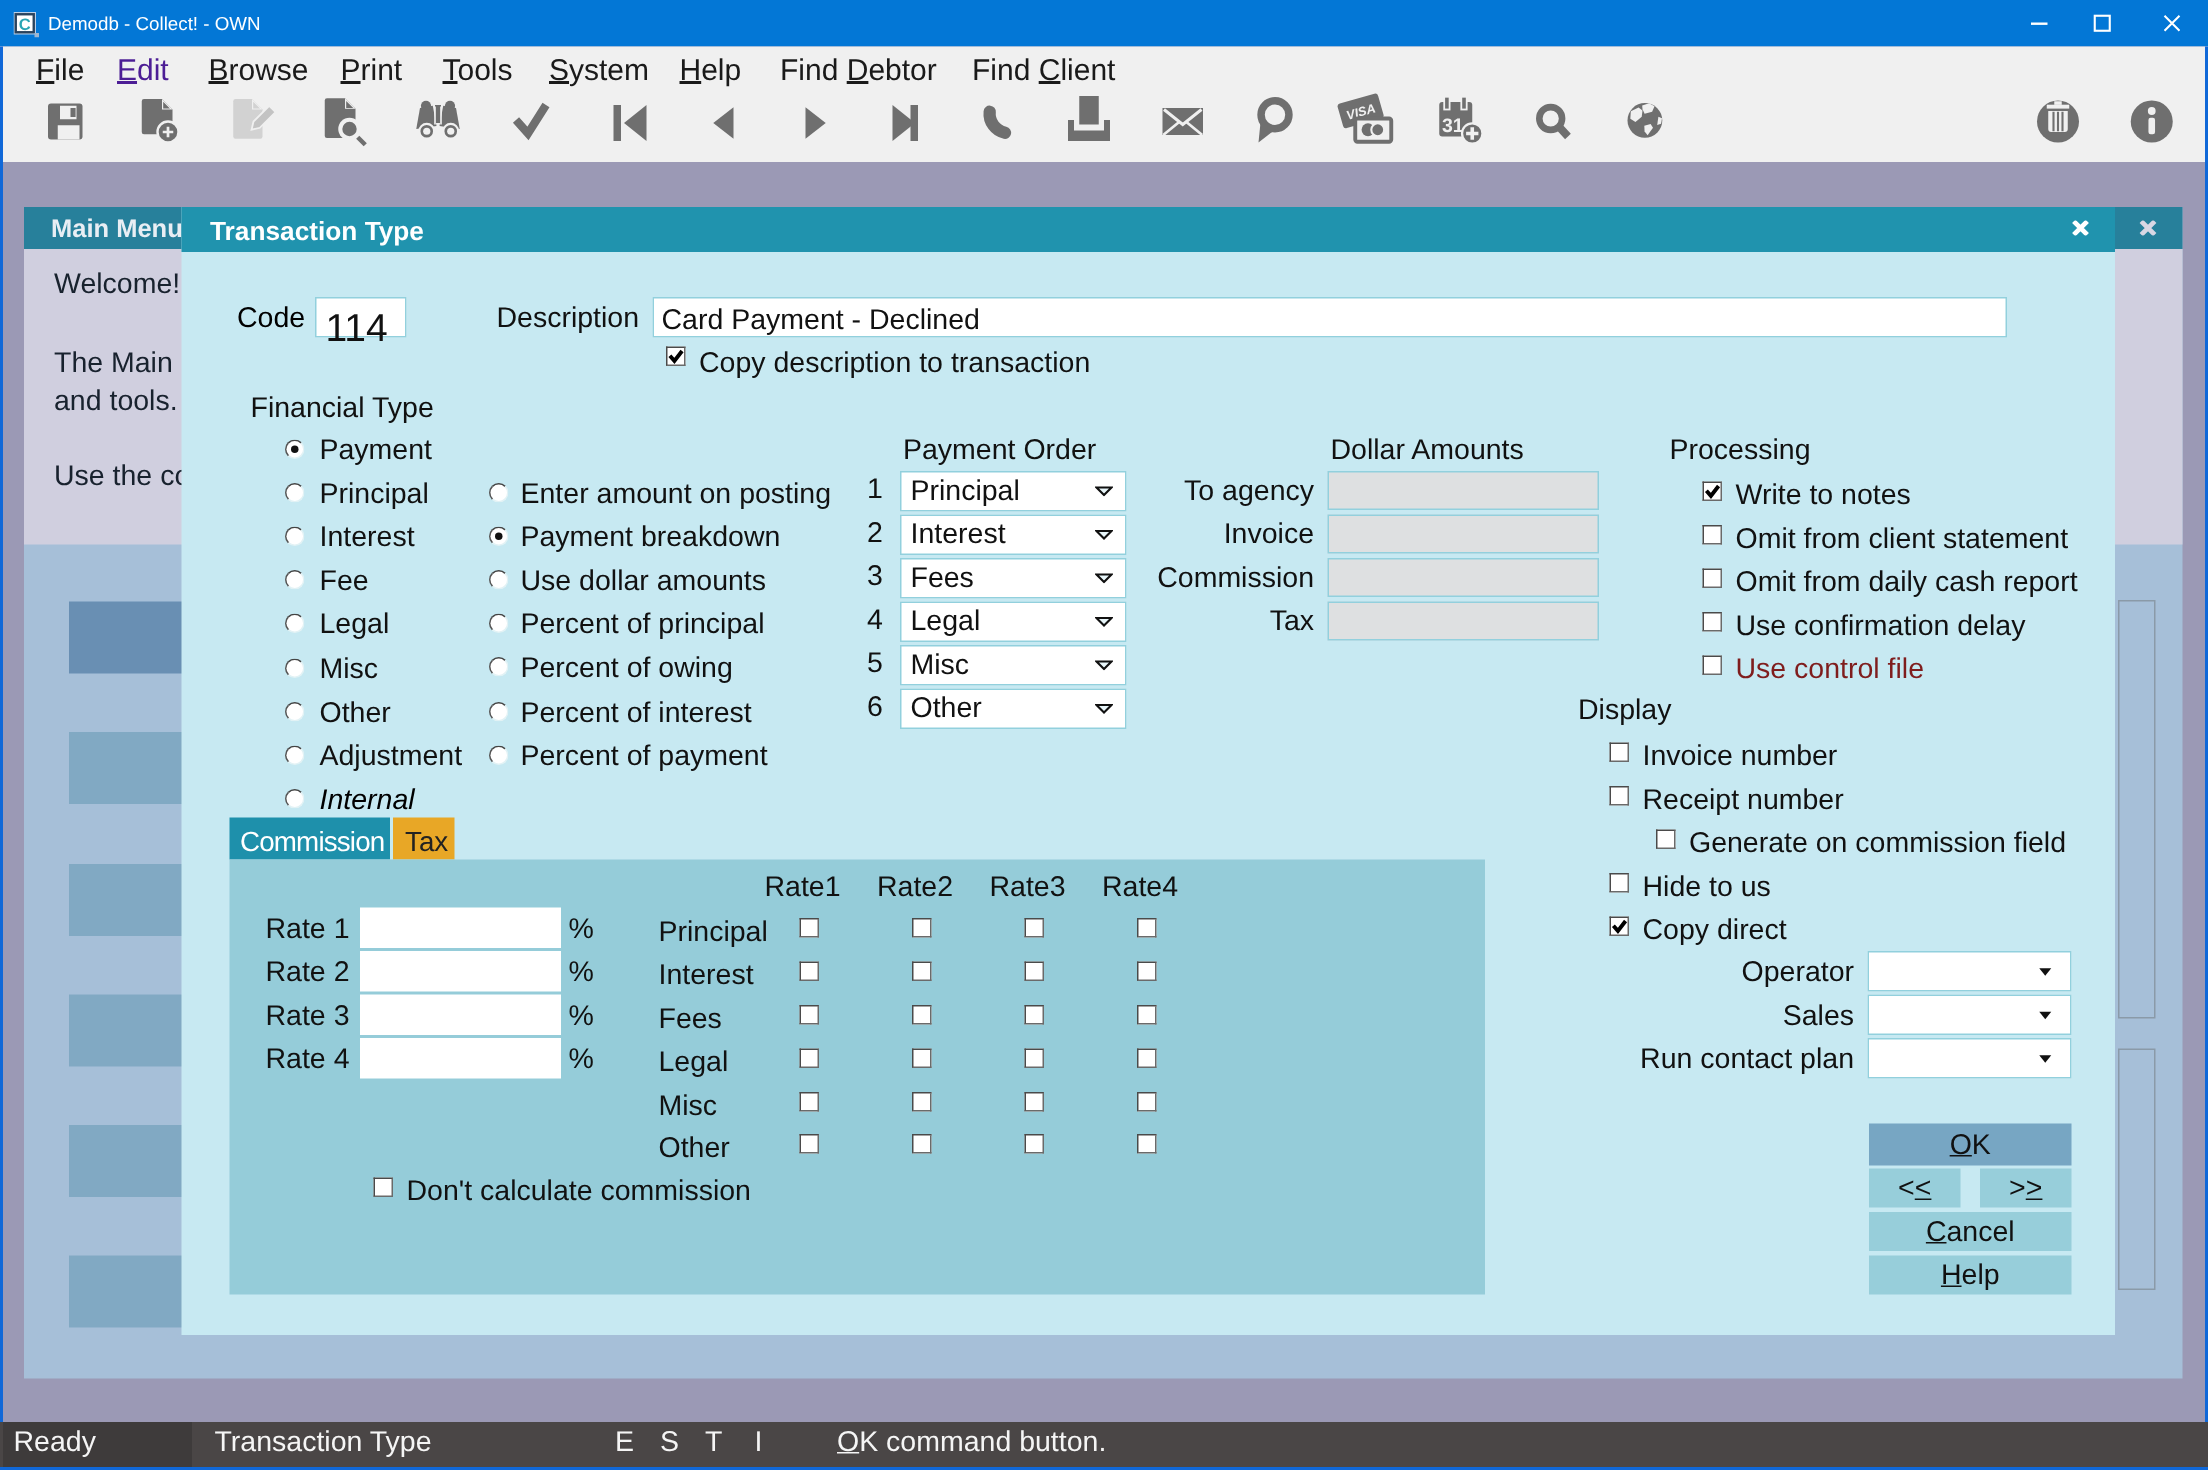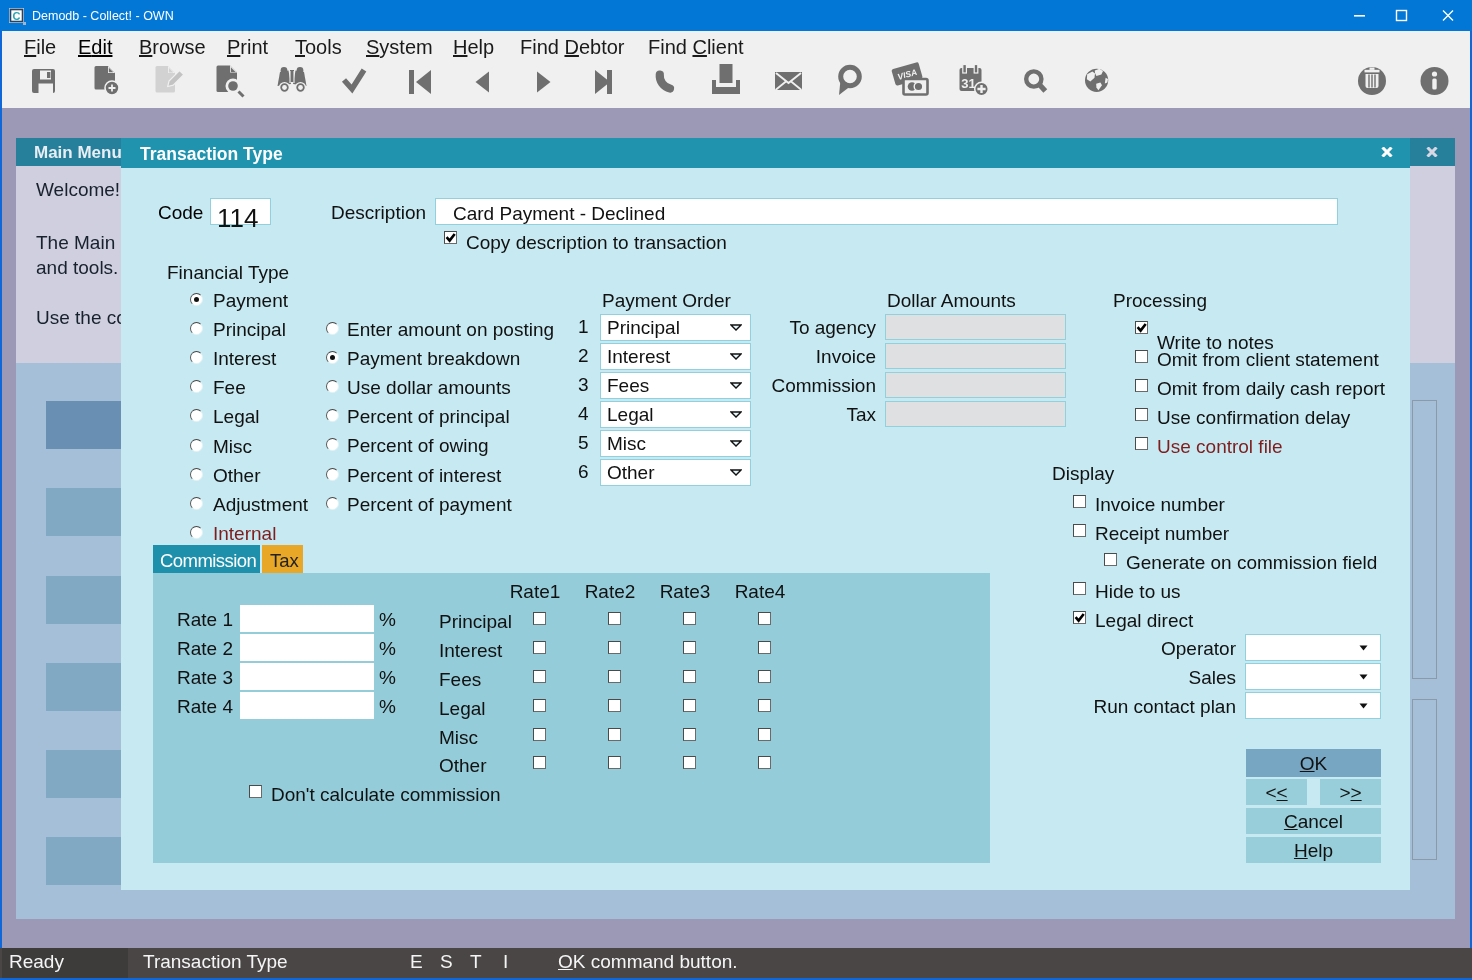--- a/index.html
+++ b/index.html
@@ -19,21 +19,21 @@
 <rect x="14" y="14" width="3" height="3" fill="#9fb6d0"></rect>
 </svg>
 <div class="t" style="left:32px;top:9px;width:400px;height:16px;color:#fff;font-size:12.5px;">Demodb - Collect! - OWN</div>
 <svg style="left:1340px;top:0px" width="132" height="31" viewBox="0 0 132 31">
     <rect x="14" y="15" width="11" height="1.6" fill="#fff"></rect>
     <rect x="56.5" y="10.5" width="10" height="10" fill="none" stroke="#fff" stroke-width="1.4"></rect>
     <path d="M103,10.5 L113,20.5 M113,10.5 L103,20.5" stroke="#fff" stroke-width="1.4"></path>
   </svg>
 <div style="left:0;top:31px;width:1472px;height:31px;background:#f0f0f0;"></div>
 <div class="t" style="left:24px;top:36px;height:20px;font-size:20px;color:#1a1a1a;"><u>F</u>ile</div>
-<div class="t" style="left:78px;top:36px;height:20px;font-size:20px;color:#000000;text-decoration:underline;"><u>E</u>dit</div>
+<div class="t" style="left:78px;top:36px;height:20px;font-size:20px;color:#4c1d95;"><u>E</u>dit</div>
 <div class="t" style="left:139px;top:36px;height:20px;font-size:20px;color:#1a1a1a;"><u>B</u>rowse</div>
 <div class="t" style="left:227px;top:36px;height:20px;font-size:20px;color:#1a1a1a;"><u>P</u>rint</div>
 <div class="t" style="left:295px;top:36px;height:20px;font-size:20px;color:#1a1a1a;"><u>T</u>ools</div>
 <div class="t" style="left:366px;top:36px;height:20px;font-size:20px;color:#1a1a1a;"><u>S</u>ystem</div>
 <div class="t" style="left:453px;top:36px;height:20px;font-size:20px;color:#1a1a1a;"><u>H</u>elp</div>
 <div class="t" style="left:520px;top:36px;height:20px;font-size:20px;color:#1a1a1a;">Find <u>D</u>ebtor</div>
 <div class="t" style="left:648px;top:36px;height:20px;font-size:20px;color:#1a1a1a;">Find <u>C</u>lient</div>
 <div style="left:0;top:62px;width:1472px;height:46px;background:#f0f0f0;"></div>
 <svg style="left:0px;top:62px" width="1472" height="46" viewBox="0 0 1472 46">
     <g fill="#6f6f6f">
@@ -142,21 +142,21 @@
 <div style="left:121px;top:138px;width:1289px;height:30px;background:#2093ae;"></div>
 <div class="t" style="left:140px;top:144px;color:#fff;font-size:17.5px;font-weight:bold;">Transaction Type</div>
 <svg style="left:1381px;top:147px" width="12" height="10" viewBox="0 0 12 10">
     <path d="M1.5,0.5 L10.5,9.5 M10.5,0.5 L1.5,9.5" stroke="#fff" stroke-width="3.1"></path>
   </svg>
 <div class="t" style="left:158px;top:202px;font-size:19px;color:#000000;">Code</div>
 <div style="left:210px;top:198px;width:61px;height:27px;background:#fff;border:1px solid #92d0dd;"></div>
 <div class="t" style="left:217px;top:203px;font-size:26px;color:#111;">114</div>
 <div class="t" style="left:331px;top:202px;font-size:19px;color:#111;">Description</div>
 <div style="left:435px;top:198px;width:903px;height:27px;background:#fff;border:1px solid #92d0dd;"></div>
-<div class="t" style="left:441px;top:203px;font-size:19px;color:#111;margin-left:12px;">Card Payment - Declined</div>
+<div class="t" style="left:441px;top:203px;font-size:19px;color:#111;">Card Payment - Declined</div>
 <div class="cb" style="left:444px;top:231px;">
     <svg style="left:0px;top:0px" width="11" height="11" viewBox="0 0 11 11">
       <path d="M1.6,5.2 L4.6,8.6 L9.7,2.0" stroke="#000" stroke-width="2.6" fill="none"></path>
     </svg>
   </div>
 <div class="t" style="left:466px;top:232px;font-size:19px;color:#111;">Copy description to transaction</div>
 <div class="t" style="left:167px;top:262px;font-size:19px;color:#111;">Financial Type</div>
 <div class="rad" style="left:190px;top:293px;">
     <div class="dot" style=""></div>
   </div>
@@ -169,21 +169,21 @@
 <div class="t" style="left:213px;top:377px;font-size:19px;color:#111;">Fee</div>
 <div class="rad" style="left:190px;top:409px;"></div>
 <div class="t" style="left:213px;top:406px;font-size:19px;color:#111;">Legal</div>
 <div class="rad" style="left:190px;top:439px;"></div>
 <div class="t" style="left:213px;top:436px;font-size:19px;color:#111;">Misc</div>
 <div class="rad" style="left:190px;top:468px;"></div>
 <div class="t" style="left:213px;top:465px;font-size:19px;color:#111;">Other</div>
 <div class="rad" style="left:190px;top:497px;"></div>
 <div class="t" style="left:213px;top:494px;font-size:19px;color:#111;">Adjustment</div>
 <div class="rad" style="left:190px;top:526px;"></div>
-<div class="t" style="left:213px;top:523px;font-size:19px;color:#7f1d1d;">Internal</div>
+<div class="t" style="left:213px;top:523px;font-size:19px;color:#000000;font-style:italic;">Internal</div>
 <div class="rad" style="left:326px;top:322px;"></div>
 <div class="t" style="left:347px;top:319px;font-size:19px;color:#111;">Enter amount on posting</div>
 <div class="rad" style="left:326px;top:351px;">
     <div class="dot" style=""></div>
   </div>
 <div class="t" style="left:347px;top:348px;font-size:19px;color:#111;">Payment breakdown</div>
 <div class="rad" style="left:326px;top:380px;"></div>
 <div class="t" style="left:347px;top:377px;font-size:19px;color:#111;">Use dollar amounts</div>
 <div class="rad" style="left:326px;top:409px;"></div>
 <div class="t" style="left:347px;top:406px;font-size:19px;color:#111;">Percent of principal</div>
@@ -238,21 +238,21 @@
 <div class="t" style="left:576px;top:375px;width:300px;font-size:19px;color:#111;text-align:right;">Commission</div>
 <div style="left:885px;top:372px;width:181px;height:26px;background:#dee0e1;border:1px solid #92d0dd;"></div>
 <div class="t" style="left:576px;top:404px;width:300px;font-size:19px;color:#111;text-align:right;">Tax</div>
 <div style="left:885px;top:401px;width:181px;height:26px;background:#dee0e1;border:1px solid #92d0dd;"></div>
 <div class="t" style="left:1113px;top:290px;font-size:19px;color:#111;">Processing</div>
 <div class="cb" style="left:1135px;top:321px;">
     <svg style="left:0px;top:0px" width="11" height="11" viewBox="0 0 11 11">
       <path d="M1.6,5.2 L4.6,8.6 L9.7,2.0" stroke="#000" stroke-width="2.6" fill="none"></path>
     </svg>
   </div>
-<div class="t" style="left:1157px;top:320px;font-size:19px;color:#111;margin-top:12px;">Write to notes</div>
+<div class="t" style="left:1157px;top:320px;font-size:19px;color:#111;">Write to notes</div>
 <div class="cb" style="left:1135px;top:350px;"></div>
 <div class="t" style="left:1157px;top:349px;font-size:19px;color:#111;">Omit from client statement</div>
 <div class="cb" style="left:1135px;top:379px;"></div>
 <div class="t" style="left:1157px;top:378px;font-size:19px;color:#111;">Omit from daily cash report</div>
 <div class="cb" style="left:1135px;top:408px;"></div>
 <div class="t" style="left:1157px;top:407px;font-size:19px;color:#111;">Use confirmation delay</div>
 <div class="cb" style="left:1135px;top:437px;"></div>
 <div class="t" style="left:1157px;top:436px;font-size:19px;color:#7f1d1d;">Use control file</div>
 <div class="t" style="left:1052px;top:463px;font-size:19px;color:#111;">Display</div>
 <div class="cb" style="left:1073px;top:495px;"></div>
@@ -261,21 +261,21 @@
 <div class="t" style="left:1095px;top:523px;font-size:19px;color:#111;">Receipt number</div>
 <div class="cb" style="left:1104px;top:553px;"></div>
 <div class="t" style="left:1126px;top:552px;font-size:19px;color:#111;">Generate on commission field</div>
 <div class="cb" style="left:1073px;top:582px;"></div>
 <div class="t" style="left:1095px;top:581px;font-size:19px;color:#111;">Hide to us</div>
 <div class="cb" style="left:1073px;top:611px;">
     <svg style="left:0px;top:0px" width="11" height="11" viewBox="0 0 11 11">
       <path d="M1.6,5.2 L4.6,8.6 L9.7,2.0" stroke="#000" stroke-width="2.6" fill="none"></path>
     </svg>
   </div>
-<div class="t" style="left:1095px;top:610px;font-size:19px;color:#111;">Legal direct</div>
+<div class="t" style="left:1095px;top:610px;font-size:19px;color:#111;">Copy direct</div>
 <div class="t" style="left:936px;top:638px;width:300px;font-size:19px;color:#111;text-align:right;">Operator</div>
 <div style="left:1245px;top:634px;width:136px;height:27px;background:#fff;border:1px solid #92d0dd;"></div>
 <svg style="left:1359px;top:645px" width="9" height="6" viewBox="0 0 9 6">
     <path d="M0.5,0.5 L8.5,0.5 L4.5,5.5 Z" fill="#111"></path>
   </svg>
 <div class="t" style="left:936px;top:667px;width:300px;font-size:19px;color:#111;text-align:right;">Sales</div>
 <div style="left:1245px;top:663px;width:136px;height:27px;background:#fff;border:1px solid #92d0dd;"></div>
 <svg style="left:1359px;top:674px" width="9" height="6" viewBox="0 0 9 6">
     <path d="M0.5,0.5 L8.5,0.5 L4.5,5.5 Z" fill="#111"></path>
   </svg>

